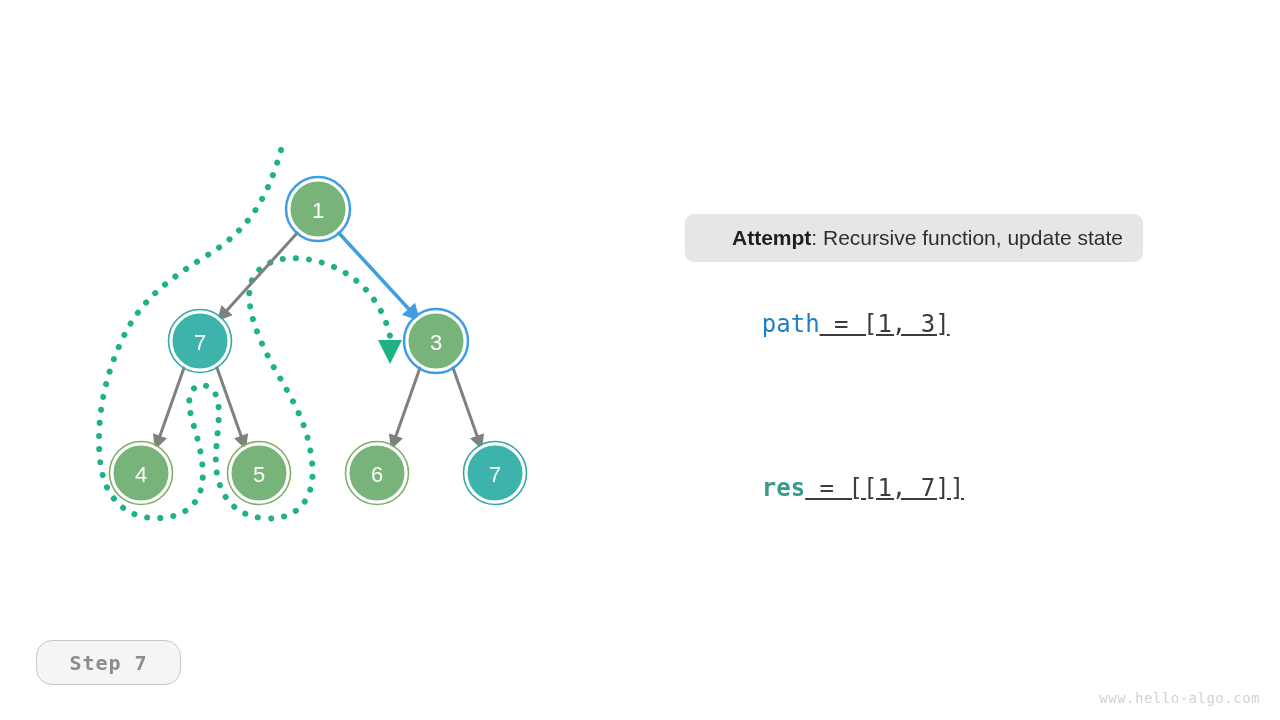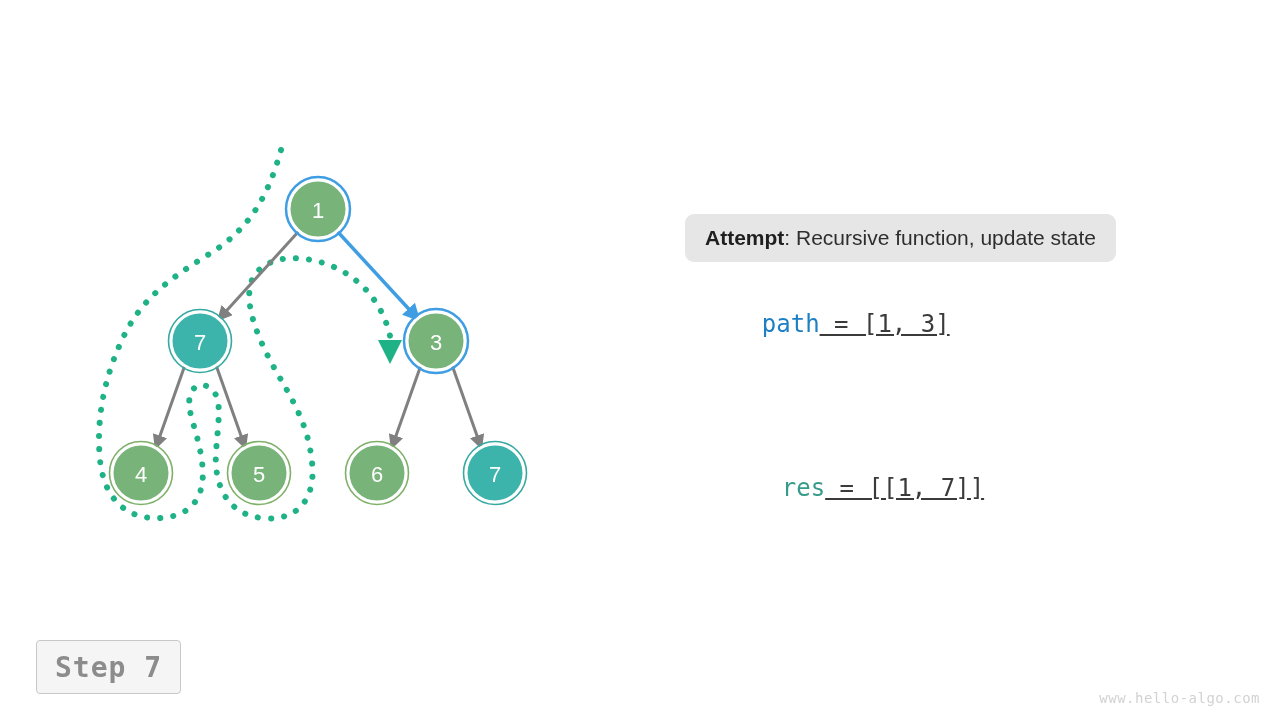--- a/index.html
+++ b/index.html
@@ -45,21 +45,21 @@
     left: 685px;
     top: 214px;
     width: 520px;
   }
   .info-line {
     font-size: 21px;
     color: #2e2e2e;
     line-height: 1.0;
     white-space: nowrap;
   }
-  .info-line b { font-weight: bold; color: #1f1f1f; }
+  .info-line b { font-weight: bold; color: #1f1f1f; margin-left: 27px; }
 
   #attempt-row {
     background: #e6e6e6;
     border-radius: 9px;
     padding: 13px 20px 14px 20px;
     display: inline-block;
     margin: 0;
   }
   #backtrack-row {
     padding: 14px 20px 0 20px;
@@ -69,38 +69,38 @@
   .code-row {
     font-family: "DejaVu Sans Mono", "Liberation Mono", monospace;
     font-size: 24px;
     padding: 0 0 0 19px;
     letter-spacing: 0px;
     white-space: pre;
   }
   #path-row { margin-top: 20px; }
   #res-row  { margin-top: 80px; }
   .var-path { color: #1d7fc4; font-weight: normal; }
-  .var-res  { color: #369b8a; font-weight: normal; margin-left: 20px; }
+  .var-res  { color: #369b8a; font-weight: bold; }
   .code-rest { color: #3b3b3b; text-decoration: underline; }
 
   
   #step-badge {
     position: absolute;
     left: 36px;
     top: 640px;
     width: 145px;
-    height: 54px;
+    height: 45px;
     border: 1px solid #c8c8c8;
-    border-radius: 4px;
+    border-radius: 16px;
     background: #f5f5f5;
     display: flex;
     align-items: center;
     justify-content: center;
     font-family: "DejaVu Sans Mono", "Liberation Mono", monospace;
-    font-size: 28px;
+    font-size: 20px;
     font-weight: bold;
     color: #8c8c8c;
     letter-spacing: 1px;
     box-sizing: border-box;
   }
 
   
   #watermark {
     position: absolute;
     right: 20px;

